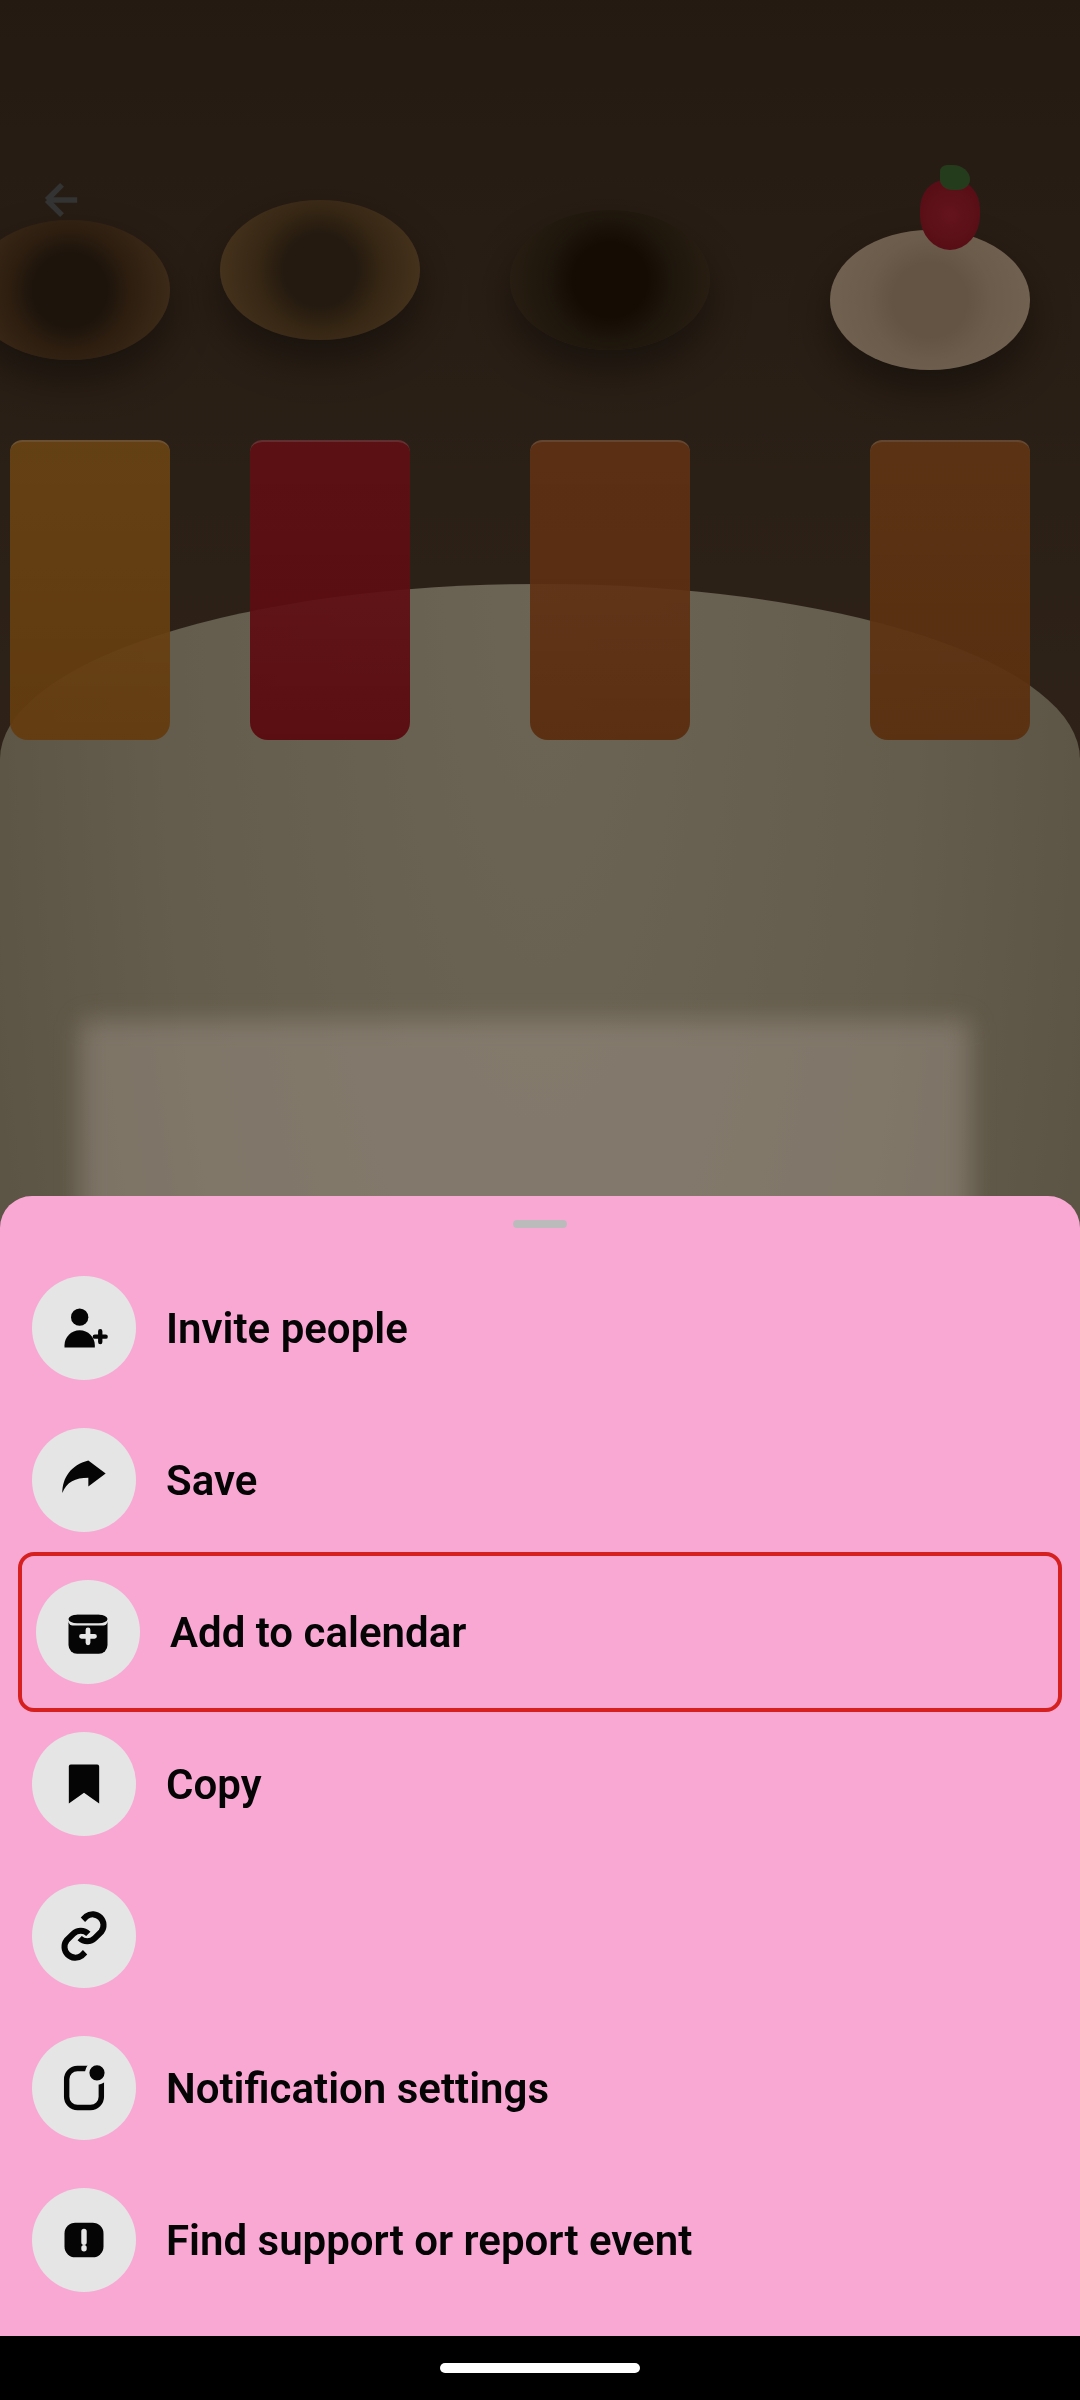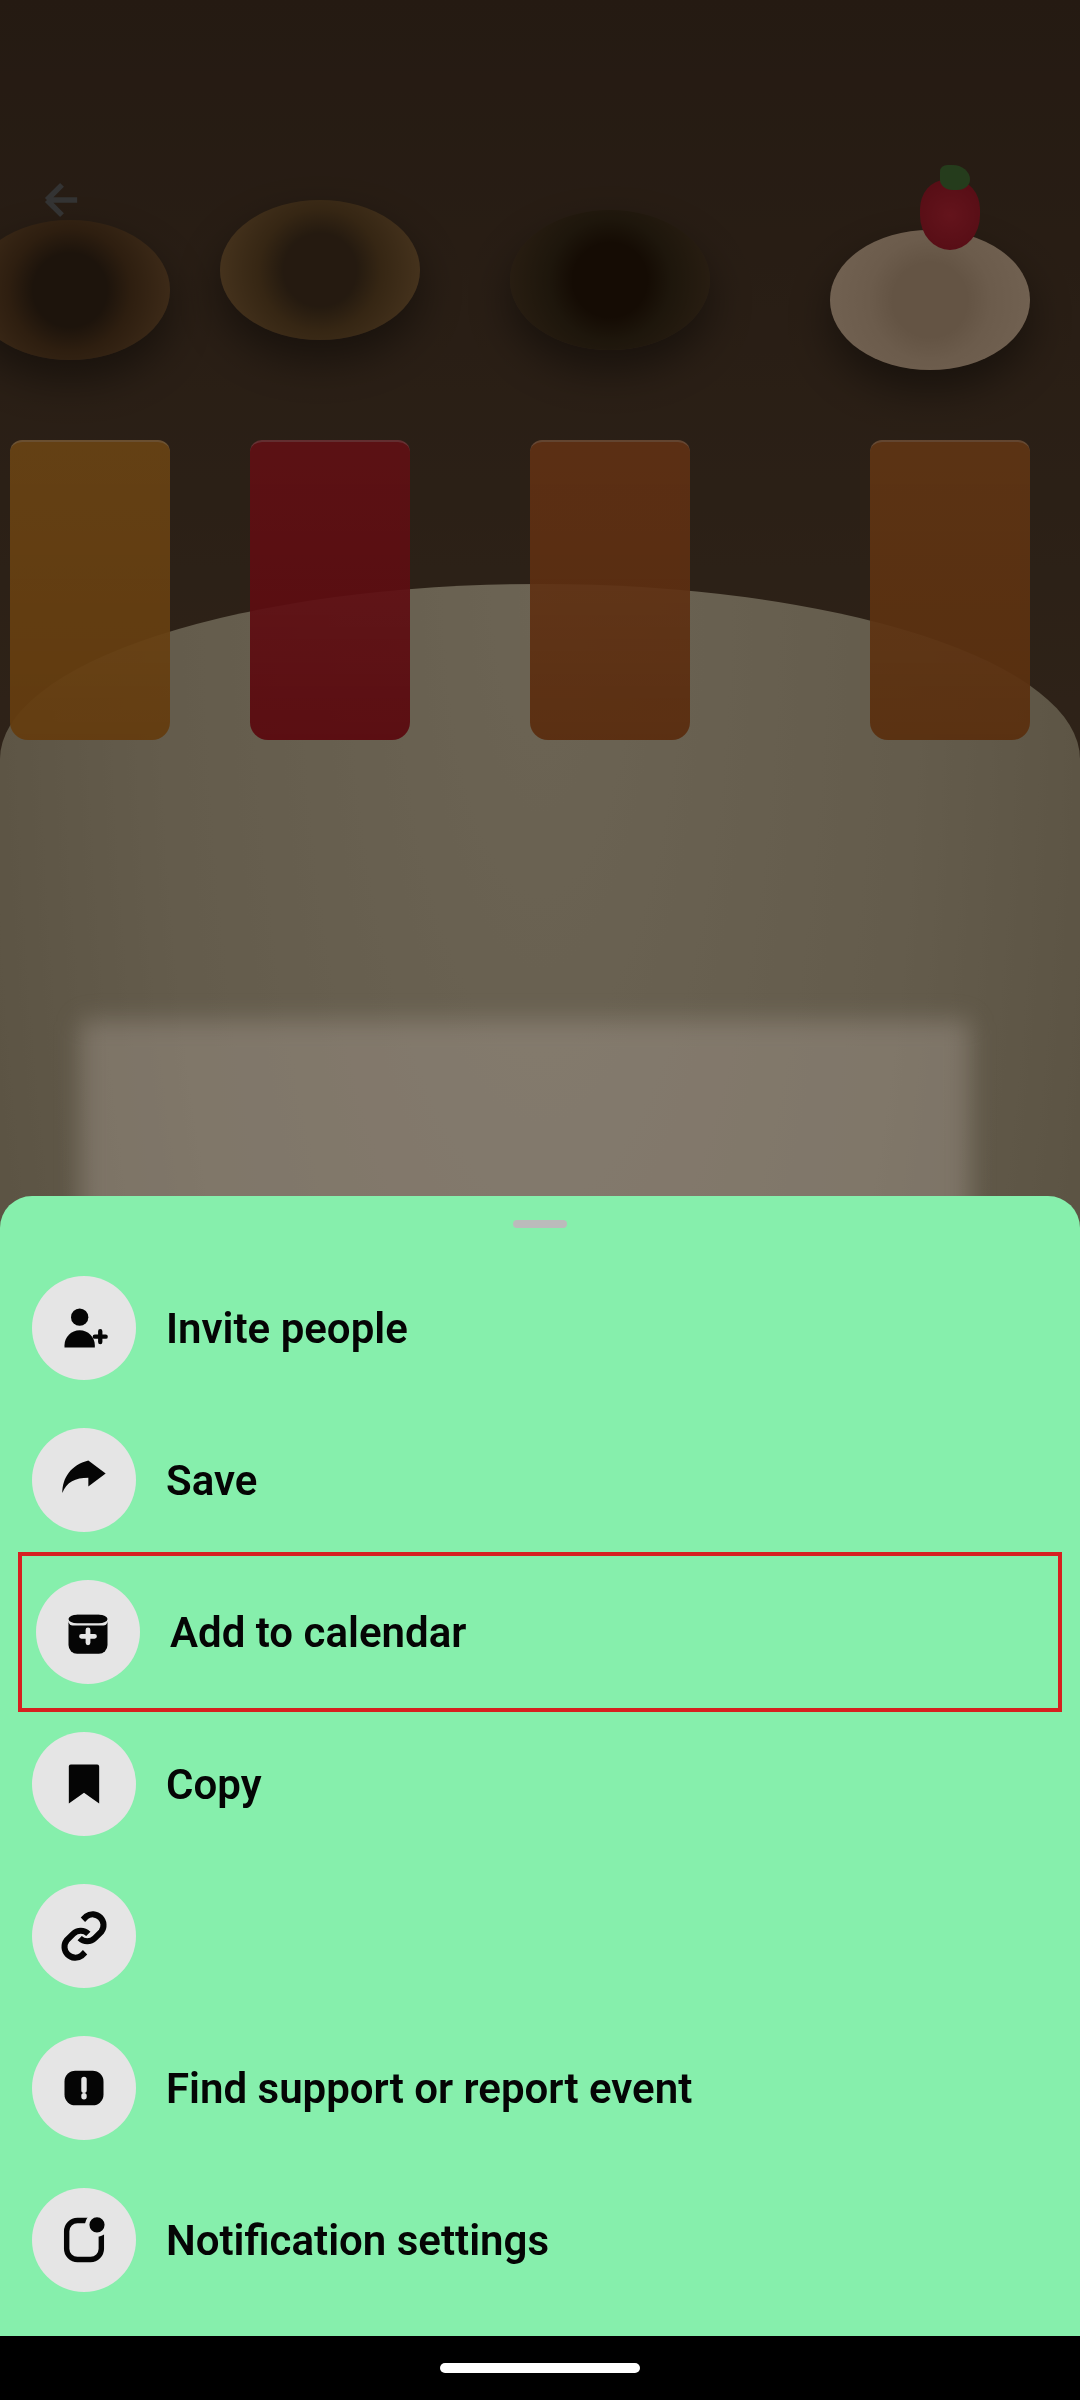--- a/index.html
+++ b/index.html
@@ -175,21 +175,21 @@
       font-size: 28px;
       z-index: 5;
       filter: blur(1px);
     }
     
     .bottom-sheet {
       position: absolute;
       bottom: 0;
       left: 0;
       width: 100%;
-      background: #86efac;
+      background: #f9a8d4;
       border-radius: 32px 32px 0 0;
       z-index: 10;
       padding-top: 24px;
       padding-bottom: 20px;
     }
     
     .drag-handle {
       width: 54px;
       height: 8px;
       background: #bbb;
@@ -200,21 +200,21 @@
     .menu-item {
       display: flex;
       align-items: center;
       padding: 24px 32px;
       gap: 30px;
     }
     
     .menu-item.highlighted {
       border: 4px solid #d62020;
       margin: -4px 18px -4px 18px;
-      border-radius: 0;
+      border-radius: 16px;
       padding: 24px 14px 24px 14px;
     }
     
     .icon-circle {
       width: 104px;
       height: 104px;
       border-radius: 50%;
       background: #e5e5e5;
       display: flex;
       align-items: center;
@@ -329,35 +329,35 @@
       <div class="icon-circle">
         <svg class="icon-svg" viewBox="0 0 24 24" fill="none" stroke="#050505" stroke-width="2.8">
           <path d="M10 13a5 5 0 007 0l3-3a5 5 0 00-7-7l-1.5 1.5"></path>
           <path d="M14 11a5 5 0 00-7 0l-3 3a5 5 0 007 7l1.5-1.5"></path>
         </svg>
       </div>
     </div>
 
     <div class="menu-item">
       <div class="icon-circle">
-        <svg class="icon-svg" viewBox="0 0 24 24" fill="#050505">
-          <rect x="3" y="4" width="18" height="16" rx="5"></rect>
-          <path d="M12 8v5M12 15.5v0.5" stroke="#e5e5e5" stroke-width="2.5" stroke-linecap="round"></path>
-        </svg>
-      </div>
-      <span class="menu-label">Find support or report event</span>
-    </div>
-
-    <div class="menu-item">
-      <div class="icon-circle">
         <svg class="icon-svg" viewBox="0 0 24 24" fill="none" stroke="#050505" stroke-width="2.5">
           <rect x="4" y="3" width="16" height="18" rx="5"></rect>
           <circle cx="18" cy="5" r="4.5" fill="#050505" stroke="#e5e5e5" stroke-width="2"></circle>
         </svg>
       </div>
       <span class="menu-label">Notification settings</span>
     </div>
+
+    <div class="menu-item">
+      <div class="icon-circle">
+        <svg class="icon-svg" viewBox="0 0 24 24" fill="#050505">
+          <rect x="3" y="4" width="18" height="16" rx="5"></rect>
+          <path d="M12 8v5M12 15.5v0.5" stroke="#e5e5e5" stroke-width="2.5" stroke-linecap="round"></path>
+        </svg>
+      </div>
+      <span class="menu-label">Find support or report event</span>
+    </div>
   </div>
 </div>
 
 <div class="nav-bar">
   <div class="home-indicator"></div>
 </div>
 
 </body></html>

